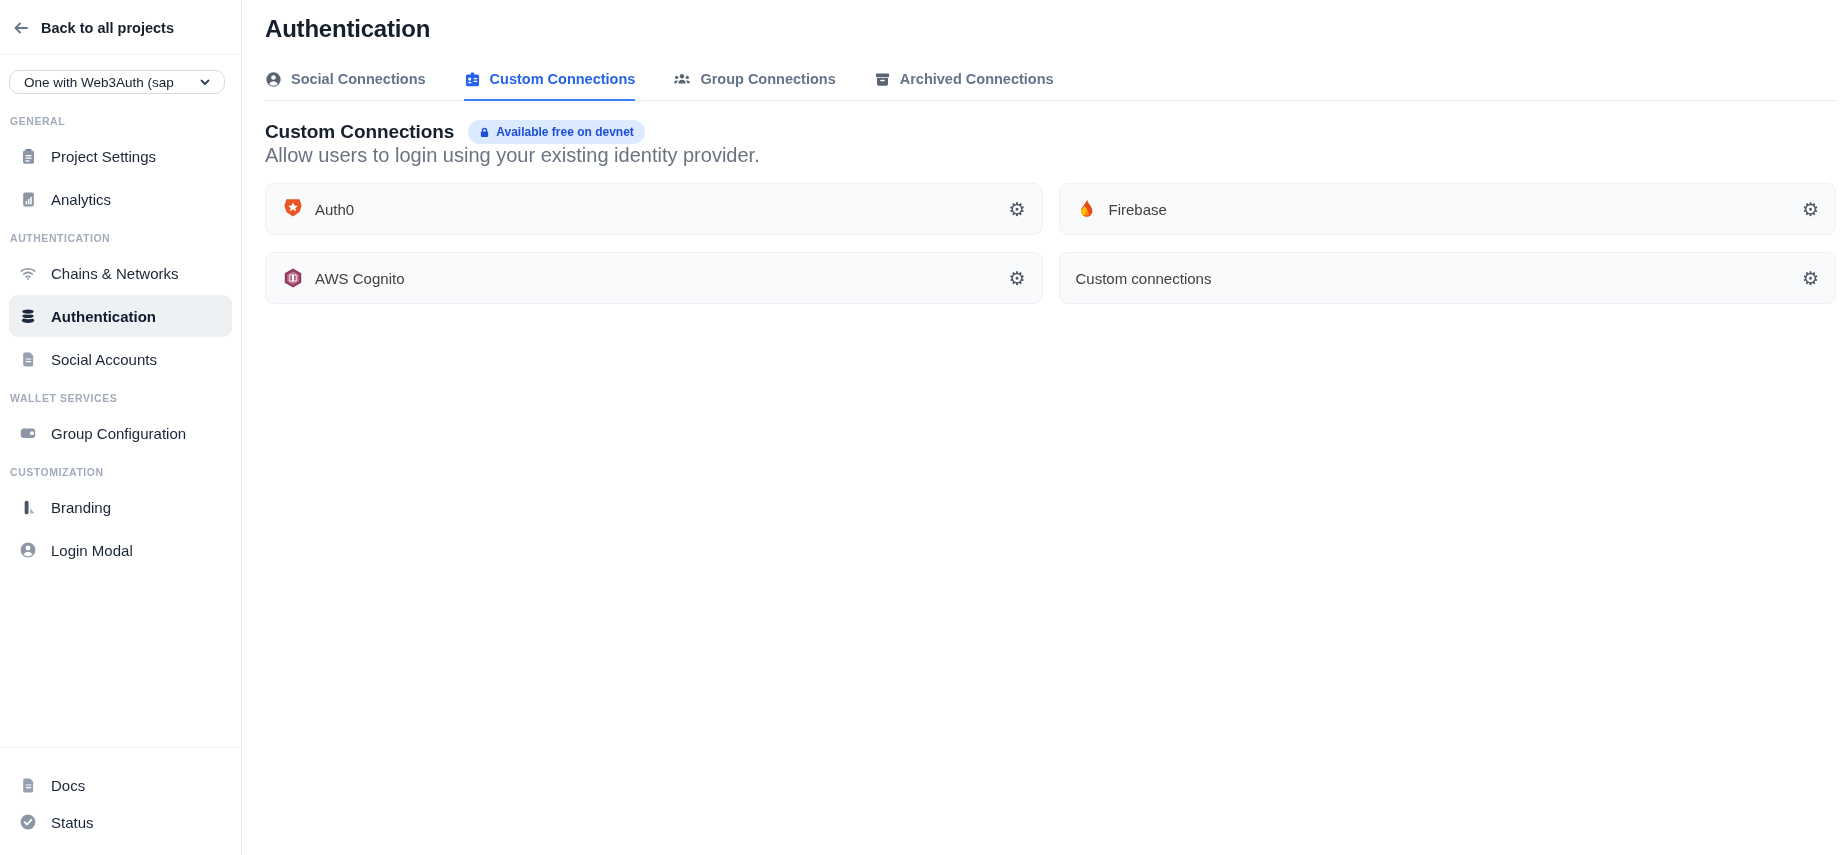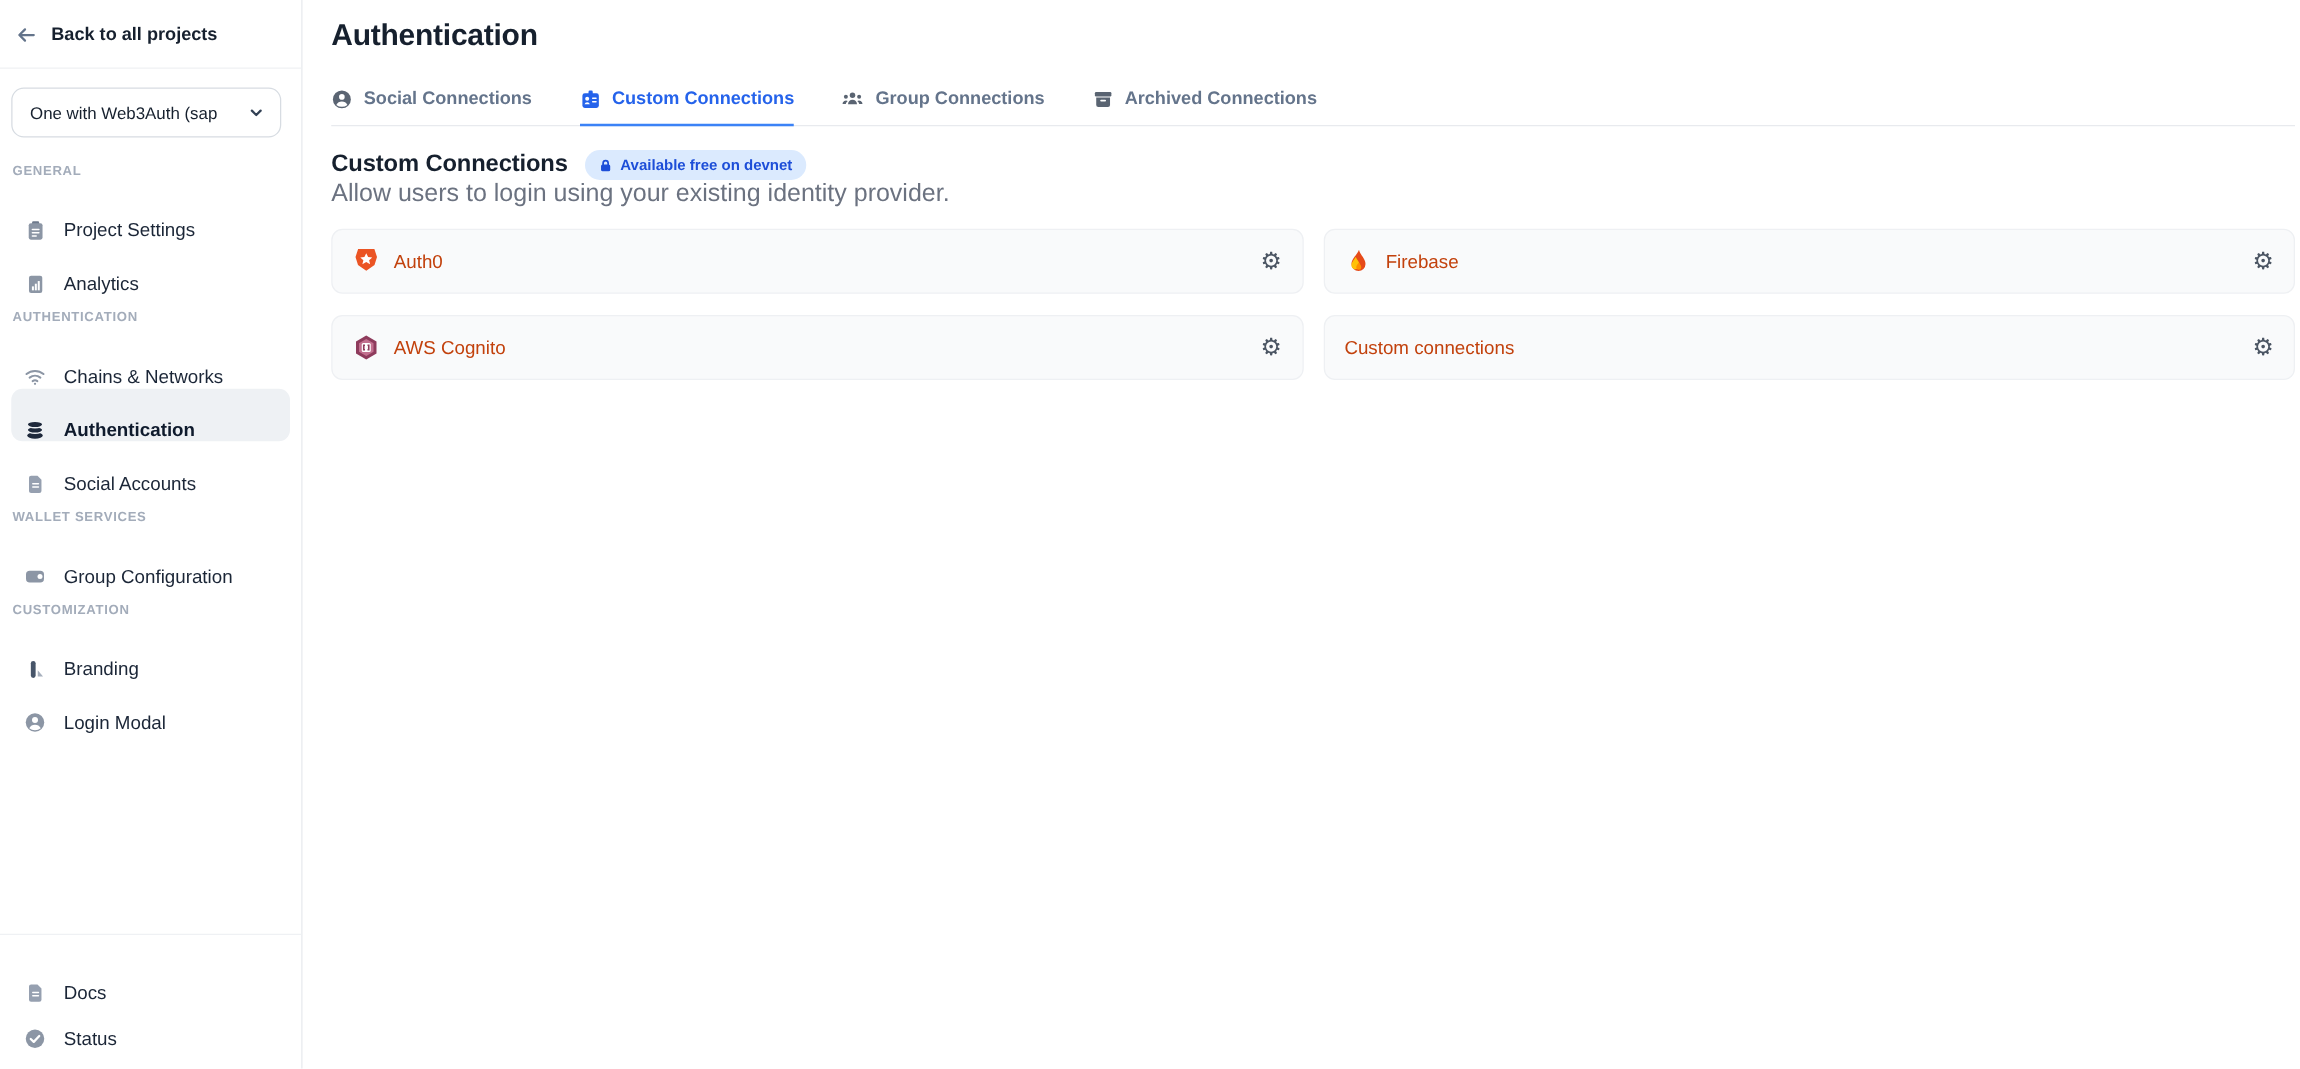--- a/index.html
+++ b/index.html
@@ -22,37 +22,37 @@
     display: flex; align-items: center; gap: 11px;
     padding: 19px 16px 17px 12px;
     border-bottom: 1px solid #EFF1F4;
     cursor: pointer;
   }
   .back-row .txt { font-size: 14.5px; font-weight: 600; color: #16202E; }
   .back-arrow { color: #64748B; display: flex; }
 
   .project-select {
     margin: 15px 16px 10px 9px;
-    height: 40px;
+    height: 24px;
     border: 1px solid #D7DCE2;
     border-radius: 10px;
     background: #fff;
     display: flex; align-items: center; justify-content: space-between;
     padding: 0 12px 0 14px;
     cursor: pointer;
   }
   .project-select .val { font-size: 13.5px; color: #16202E; white-space: nowrap; overflow: hidden; width: 162px; }
   .nav { flex: 1 1 auto; overflow: hidden; }
   .sec-label {
     padding: 11px 0 7px 10px;
     font-size: 10.5px; font-weight: 700; letter-spacing: 0.55px;
     color: #A3ACBA; text-transform: uppercase;
   }
   .nav-item {
-    display: flex; align-items: flex-end; gap: 14px;
+    display: flex; align-items: center; gap: 14px;
     height: 42px; margin: 1px 9px; padding: 0 10px;
     border-radius: 9px; cursor: pointer;
     font-size: 15px; font-weight: 500; color: #1B2637;
   }
   .nav-item.active { background: #EEF1F4; font-weight: 600; color: #0F1B2D; }
   .nav-item .ic { width: 18px; height: 18px; display: flex; align-items: center; justify-content: center; }
   .sidebar-footer {
     border-top: 1px solid #EFF1F4;
     padding: 18px 0 14px 0;
   }
@@ -97,21 +97,21 @@
   }
   .card {
     height: 52px;
     background: #F9FAFB;
     border: 1px solid #EEF0F3;
     border-radius: 9px;
     display: flex; align-items: center;
     padding: 0 16px;
   }
   .card .logo { width: 22px; height: 22px; margin-right: 11px; display: flex; }
-  .card .label { font-size: 15px; color: #c2410c; }
+  .card .label { font-size: 15px; color: #404040; }
   .gear {
     margin-left: auto; cursor: pointer;
     color: #4B5563; font-family: "DejaVu Sans", sans-serif;
     font-size: 19px; line-height: 1;
   }
   svg { display: block; }
 </style>
 </head>
 <body>
 

